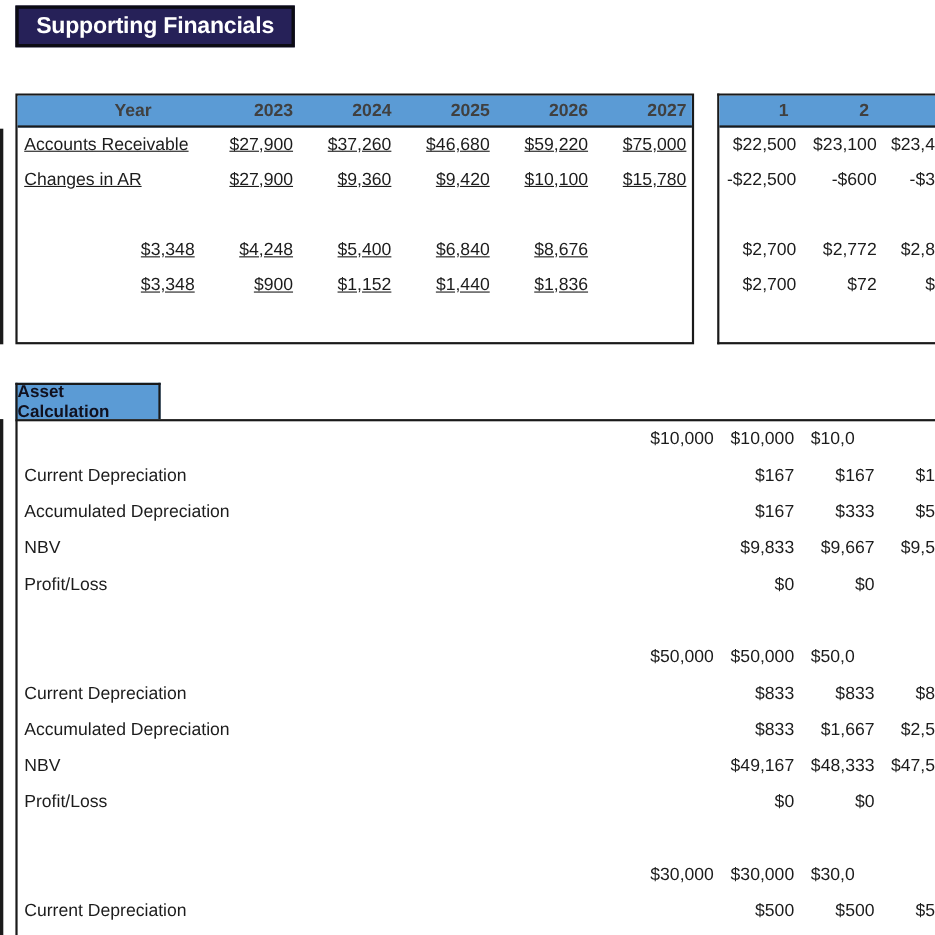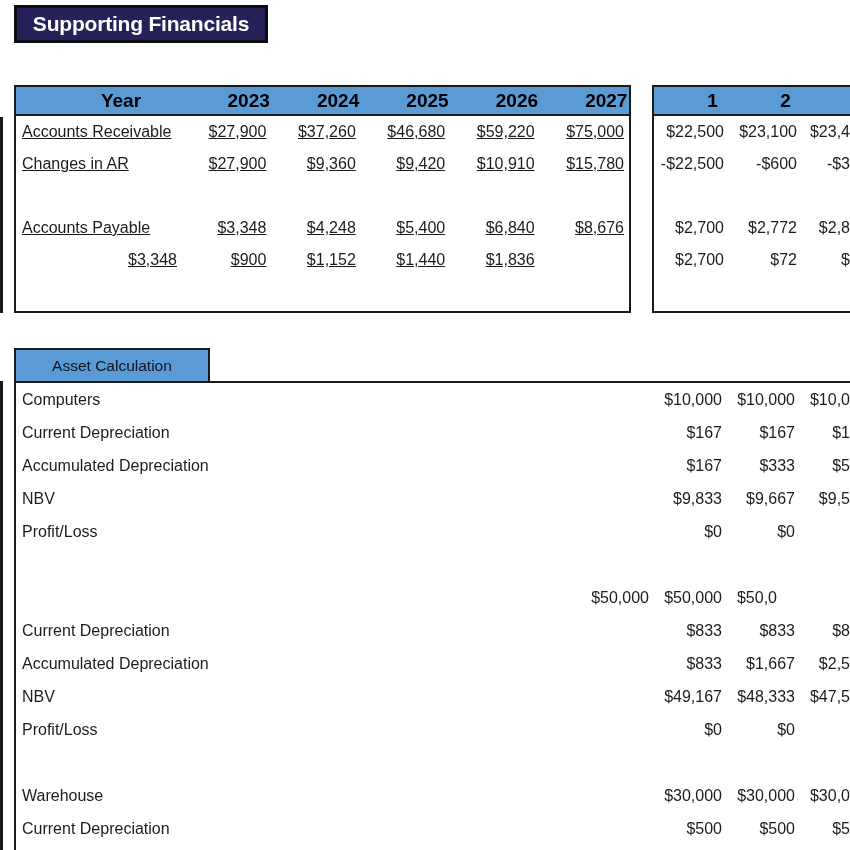--- a/index.html
+++ b/index.html
@@ -42,44 +42,44 @@
   .header-row {
     display: grid; height: 29px;
     background: var(--header_blue, #5b9bd5);
     border-bottom: 2px solid var(--border_dark, #1a1a1a);
   }
   .wc .header-row   { grid-template-columns: 166px repeat(5, 1fr); }
   .mini .header-row { grid-template-columns: 73px 73px 73px; }
 
   .hcell {
     display: flex; align-items: center; justify-content: center;
-    font-weight: 700; font-size: 19px; color: #000000; padding-left: 44px;
+    font-weight: 700; font-size: 16px; color: #404040; padding-left: 44px;
   }
 
   .t-row { display: grid; height: 32px; }
   .wc .t-row    { grid-template-columns: 166px repeat(5, 1fr); text-decoration: underline; }
   .mini .t-row  { grid-template-columns: 73px 73px 73px; }
   .asset .t-row { grid-template-columns: 636px 73px 73px 73px; height: 33px; }
 
   .cell { display: flex; align-items: center; font-size: 16px; white-space: nowrap; overflow: visible; }
   .cell.label { padding-left: 6px; justify-content: flex-start; }
   .cell.val   { justify-content: flex-end; padding-right: 5px; }
   .mini .cell.val  { padding-right: 3px; }
   .mini .cell.val.c2  { padding-right: 23px; }
   .asset .cell.val { padding-right: 3px; text-align: right; }
   .asset .cell.val.c2 { padding-right: 21px; }
 
   .tab {
     position: absolute; left: 14px; top: 348px;
-    width: 196px; height: 33px;
+    width: 132px; height: 33px;
     background: var(--header_blue, #5b9bd5);
     border: 2.5px solid var(--border_dark, #1a1a1a);
     border-bottom: none;
     display: flex; align-items: center; justify-content: center;
-    font-weight: 400; font-size: 15.5px; color: #10101e;
+    font-weight: 700; font-size: 15.5px; color: #10101e;
   }
 </style>
 </head>
 <body>
 
 <div>
 
   <div class="title-box">
     <span>Supporting Financials</span>
   </div>
@@ -103,33 +103,32 @@
           <div class="cell val c1">$37,260</div>
           <div class="cell val c2">$46,680</div>
           <div class="cell val c3">$59,220</div>
           <div class="cell val c4">$75,000</div>
         </div>
         <div class="t-row">
           <div class="cell label">Changes in AR</div>
           <div class="cell val c0">$27,900</div>
           <div class="cell val c1">$9,360</div>
           <div class="cell val c2">$9,420</div>
-          <div class="cell val c3">$10,910</div>
+          <div class="cell val c3">$10,100</div>
           <div class="cell val c4">$15,780</div>
         </div>
         <div class="t-row">
           <div class="cell label"></div>
           <div class="cell val c0"></div>
           <div class="cell val c1"></div>
           <div class="cell val c2"></div>
           <div class="cell val c3"></div>
           <div class="cell val c4"></div>
         </div>
         <div class="t-row">
-          <div class="cell label">Accounts Payable</div>
           <div class="cell val c0">$3,348</div>
           <div class="cell val c1">$4,248</div>
           <div class="cell val c2">$5,400</div>
           <div class="cell val c3">$6,840</div>
           <div class="cell val c4">$8,676</div>
         </div>
         <div class="t-row">
           <div class="cell val c0">$3,348</div>
           <div class="cell val c1">$900</div>
           <div class="cell val c2">$1,152</div>
@@ -186,21 +185,20 @@
         </div>
       </div>
   </div>
 
   <div class="tab">
     <span>Asset Calculation</span>
   </div>
   <div class="table asset">
     <div>
         <div class="t-row">
-          <div class="cell label">Computers</div>
           <div class="cell val c0">$10,000</div>
           <div class="cell val c1">$10,000</div>
           <div class="cell val c2">$10,0</div>
         </div>
         <div class="t-row">
           <div class="cell label">Current Depreciation</div>
           <div class="cell val c0">$167</div>
           <div class="cell val c1">$167</div>
           <div class="cell val c2">$1</div>
         </div>
@@ -257,21 +255,20 @@
           <div class="cell val c1">$0</div>
           <div class="cell val c2"></div>
         </div>
         <div class="t-row">
           <div class="cell label"></div>
           <div class="cell val c0"></div>
           <div class="cell val c1"></div>
           <div class="cell val c2"></div>
         </div>
         <div class="t-row">
-          <div class="cell label">Warehouse</div>
           <div class="cell val c0">$30,000</div>
           <div class="cell val c1">$30,000</div>
           <div class="cell val c2">$30,0</div>
         </div>
         <div class="t-row">
           <div class="cell label">Current Depreciation</div>
           <div class="cell val c0">$500</div>
           <div class="cell val c1">$500</div>
           <div class="cell val c2">$5</div>
         </div>

